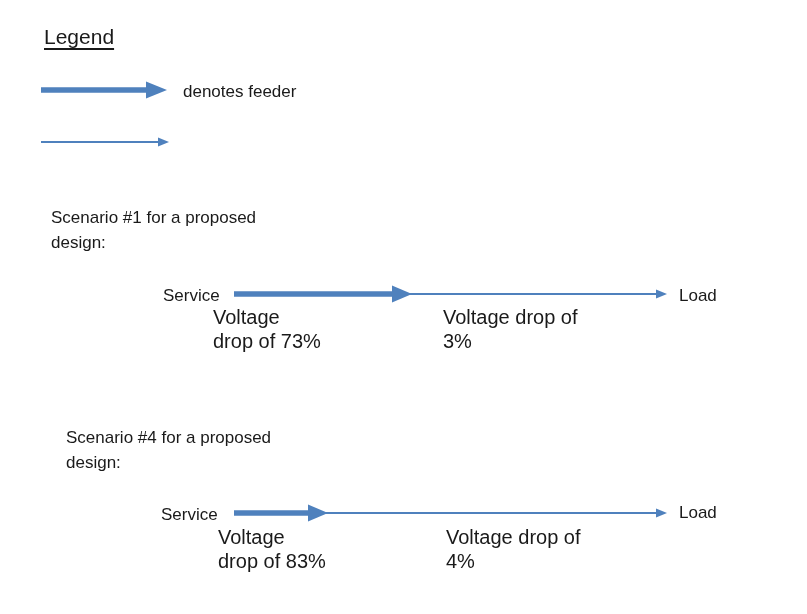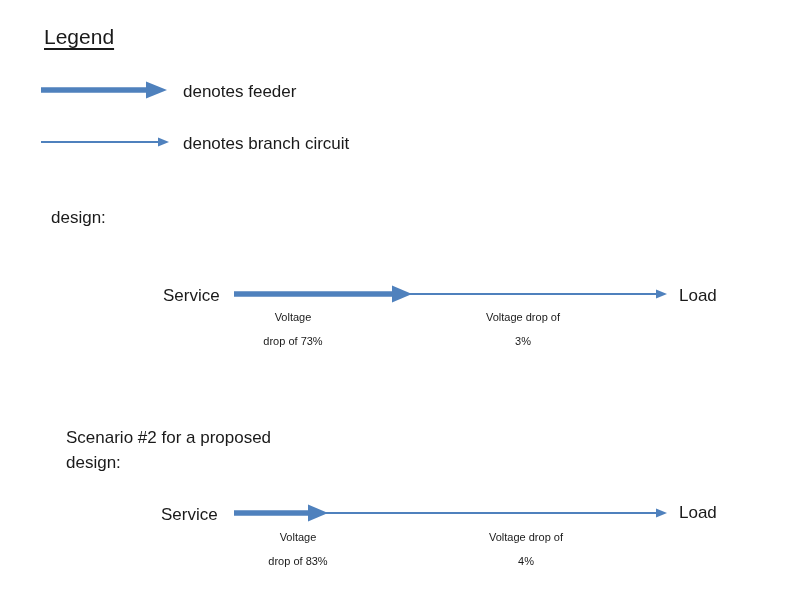--- a/index.html
+++ b/index.html
@@ -31,22 +31,21 @@
     text-underline-offset: 4px;
   }
   .heading {
     position: absolute;
     font-size: 17px;
     line-height: 25px;
   }
   .drop-label {
     position: absolute;
     width: 160px;
-    text-align: center;
-    font-size: 11px;
+    font-size: 20px;
     line-height: 24px;
   }
   svg.arrow {
     position: absolute;
     display: block;
   }
 </style>
 </head>
 <body>
 
@@ -57,23 +56,23 @@
   <svg class="arrow" style="left:25px; top:81px;" width="130" height="18">
     <line x1="0" y1="9" x2="107" y2="9" stroke-width="5.5" stroke="#4F81BD"></line>
     <polygon points="105,0.5 126,9 105,17.5" fill="#4F81BD"></polygon>
   </svg>
   <div class="txt" style="left:167px; top:80px;">denotes feeder</div>
 
   <svg class="arrow" style="left:25px; top:134px;" width="130" height="16">
     <line x1="0" y1="8" x2="119" y2="8" stroke-width="2" stroke="#4F81BD"></line>
     <polygon points="117,3.5 128,8 117,12.5" fill="#4F81BD"></polygon>
   </svg>
-  <div class="txt" style="left:167px; top:132px;">denotes branch circuit</div>
 
   <div class="heading" style="left:35px; top:205px;">
+    <div>Scenario #1 for a proposed</div>
     <div>design:</div>
   </div>
 
   <div class="txt" style="left:147px; top:284px;">Service</div>
 
   <svg class="arrow" style="left:218px; top:285px;" width="180" height="18">
     <line x1="0" y1="9" x2="160" y2="9" stroke-width="5.5" stroke="#4F81BD"></line>
     <polygon points="158,0.5 178,9 158,17.5" fill="#4F81BD"></polygon>
   </svg>
 
@@ -88,21 +87,21 @@
     <div>Voltage</div>
     <div>drop of 73%</div>
   </div>
 
   <div class="drop-label" style="left:427px; top:305px;">
     <div>Voltage drop of</div>
     <div>3%</div>
   </div>
 
   <div class="heading" style="left:50px; top:425px;">
-    <div>Scenario #2 for a proposed</div>
+    <div>Scenario #4 for a proposed</div>
     <div>design:</div>
   </div>
 
   <div class="txt" style="left:145px; top:503px;">Service</div>
 
   <svg class="arrow" style="left:218px; top:504px;" width="100" height="18">
     <line x1="0" y1="9" x2="76" y2="9" stroke-width="5.5" stroke="#4F81BD"></line>
     <polygon points="74,0.5 94,9 74,17.5" fill="#4F81BD"></polygon>
   </svg>
 

